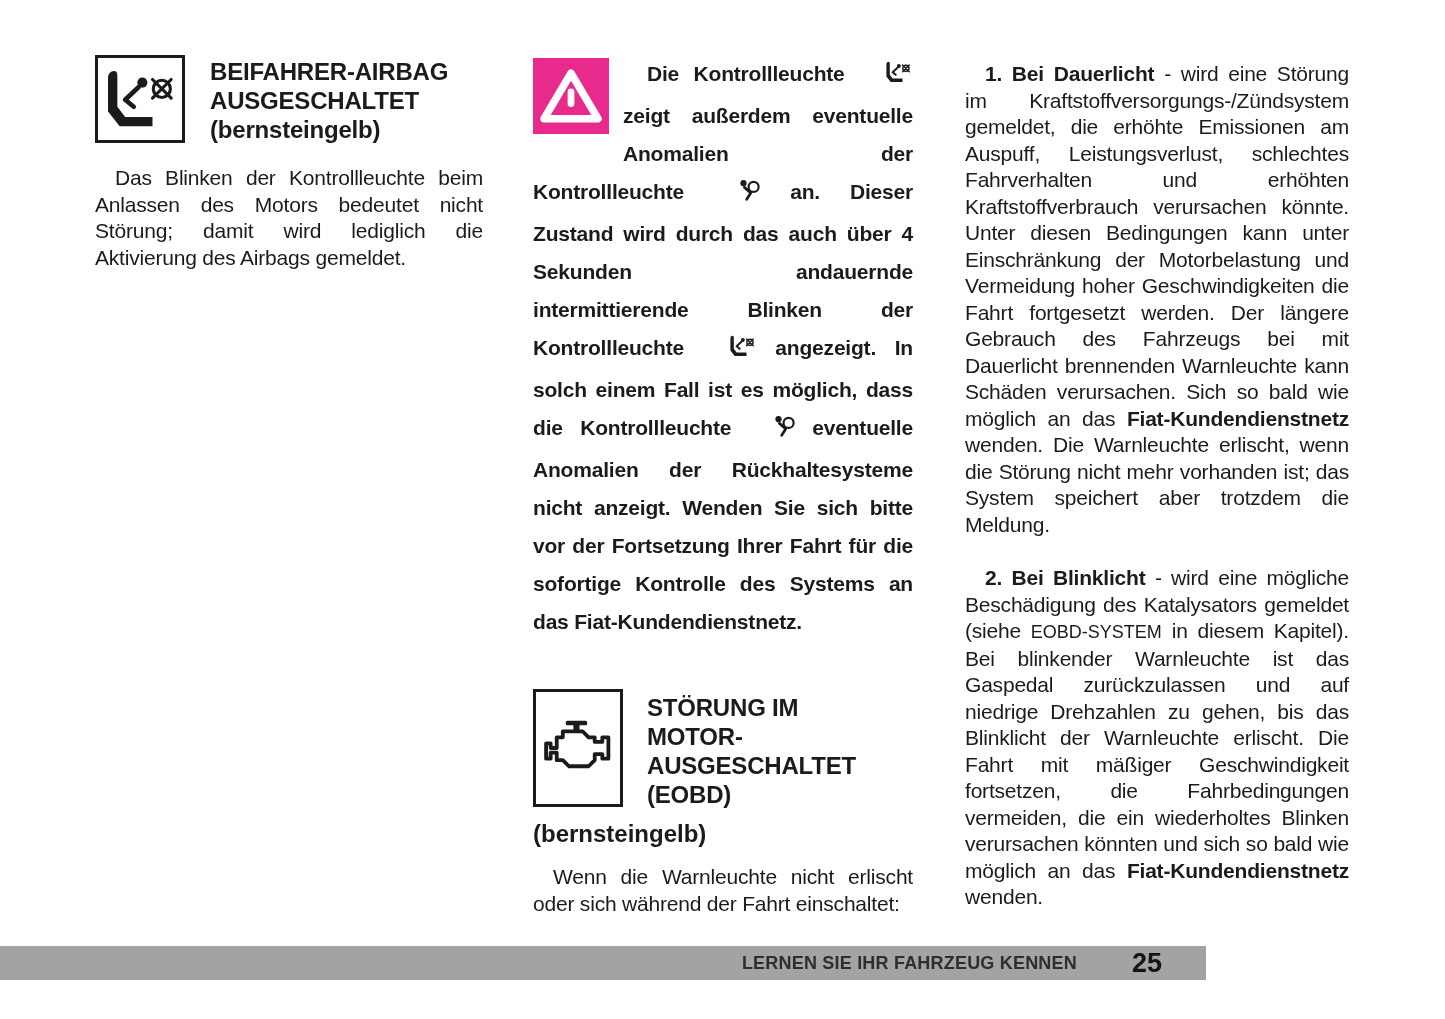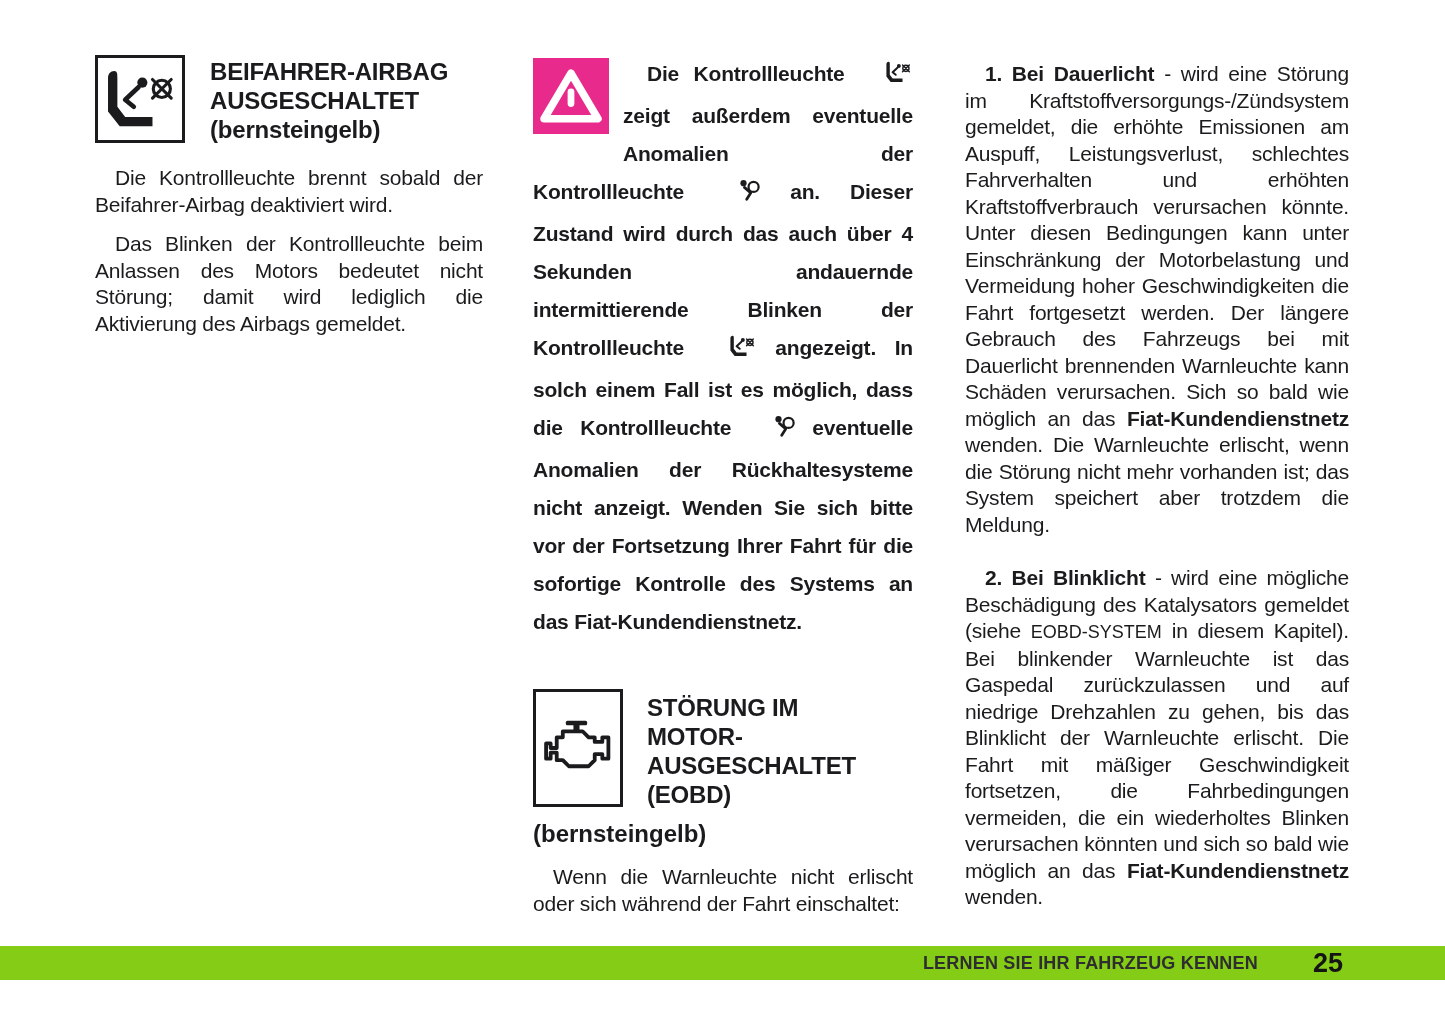--- a/index.html
+++ b/index.html
@@ -79,26 +79,26 @@
   }
 
   
   .sc { font-size: 18px; letter-spacing: 0; }
   .col-right .p2 { margin-top: 27px; }
 
   
   .footer-bar {
     position: absolute;
     left: 0; top: 946px;
-    width: 1445px; height: 34px;
-    background: #84cc16;
+    width: 1206px; height: 34px;
+    background: #a3a3a3;
     display: flex;
     align-items: center;
     justify-content: flex-end;
-    padding-right: 102px;
+    padding-right: 44px;
   }
   .footer-title {
     font-weight: bold;
     font-size: 18px;
     letter-spacing: 0.2px;
     color: #2e2e30;
     margin-right: 55px;
   }
   .footer-page {
     font-weight: bold;
@@ -119,21 +119,20 @@
           <circle cx="53" cy="25" r="6.5" fill="#1b1b1d"></circle>
           <path d="M48,31 L31,47 L42,56" fill="none" stroke="#1b1b1d" stroke-width="6" stroke-linecap="round" stroke-linejoin="round"></path>
           <circle cx="78" cy="33" r="11" fill="none" stroke="#1b1b1d" stroke-width="4"></circle>
           <path d="M66,21 L90,45 M90,21 L66,45" stroke="#1b1b1d" stroke-width="4" stroke-linecap="round"></path>
         </svg>
       </div>
       <h1 class="section-title">BEIFAHRER-AIRBAG
 AUSGESCHALTET
 (bernsteingelb)</h1>
     </div>
-    <p class="body-p">Die Kontrollleuchte brennt sobald der Beifahrer-Airbag deaktiviert wird.</p>
     <p class="body-p">Das Blinken der Kontrollleuchte beim Anlassen des Motors bedeutet nicht Störung; damit wird lediglich die Aktivierung des Airbags gemeldet.</p>
   </div>
 
   <div class="col col-mid">
 
     <div class="warning-block">
       <div class="warn-triangle">
         <svg width="64" height="60" viewBox="0 0 76 70">
           <path d="M38,8 L70,62 H6 Z" fill="none" stroke="#ffffff" stroke-width="9" stroke-linejoin="round"></path>
           <rect x="34" y="26" width="8" height="22" rx="4" fill="#ffffff"></rect>

